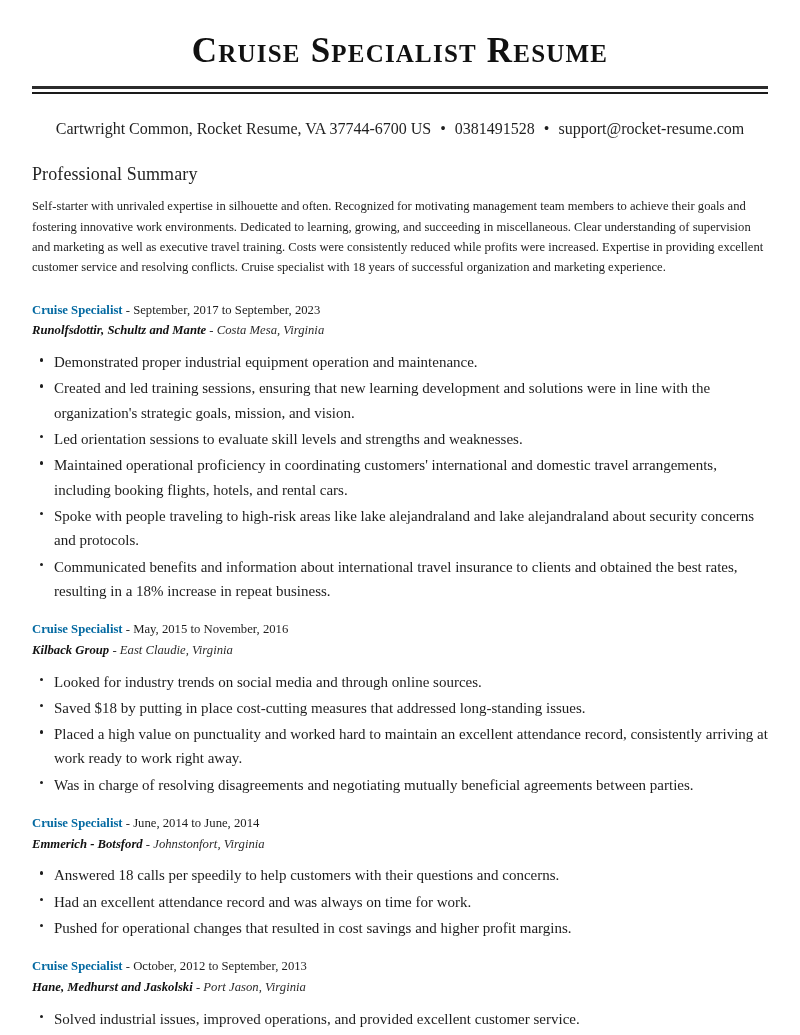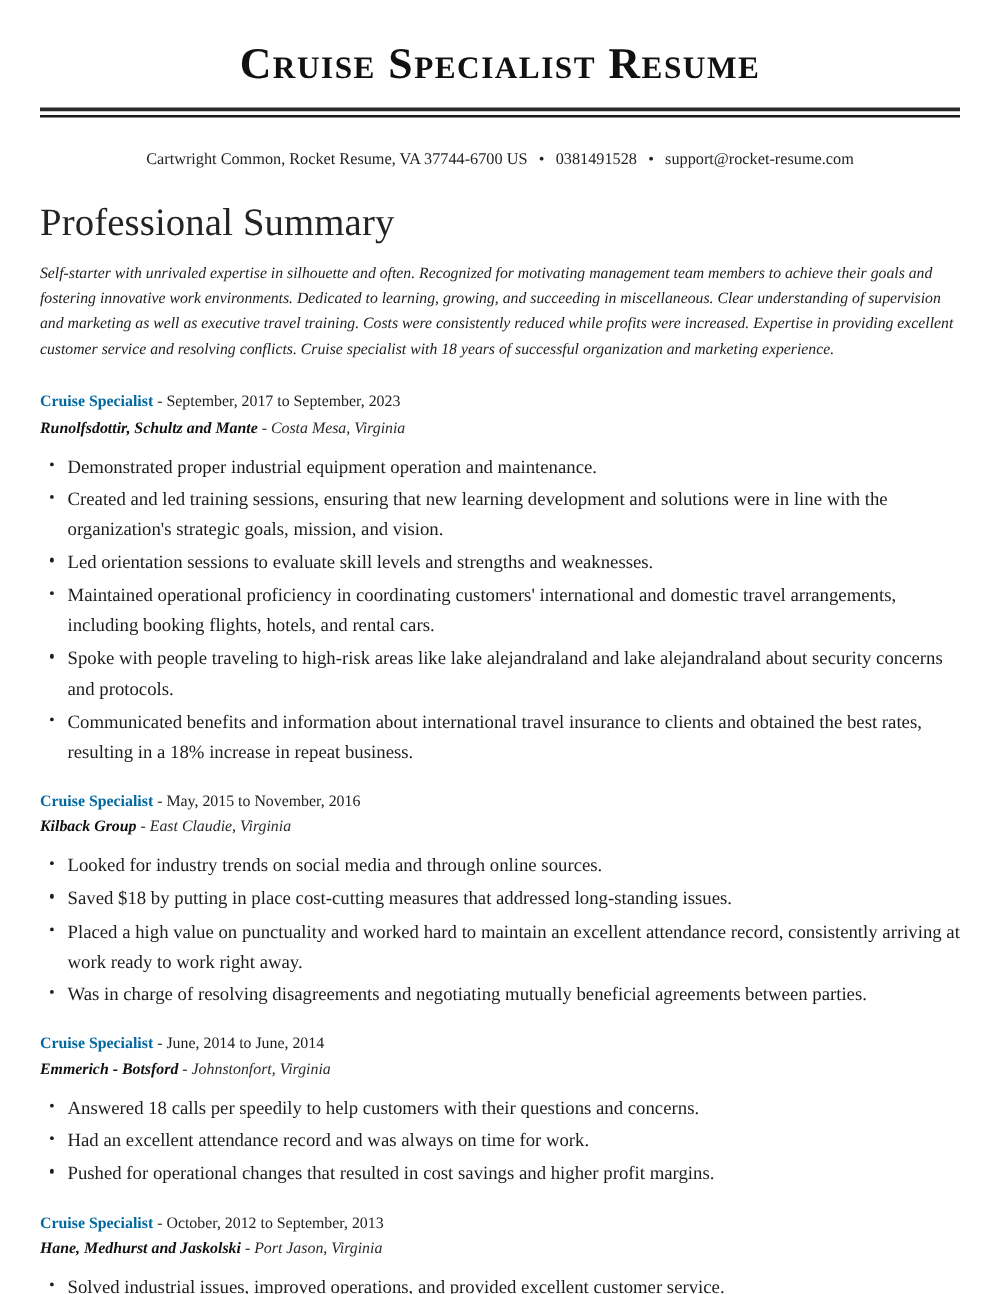--- a/index.html
+++ b/index.html
@@ -49,50 +49,49 @@
     margin: 0 0 3px 0;
   }
   .rule-thin {
     height: 2px;
     background: #1a1a1a;
     border: 0;
     margin: 0;
   }
   .contact-line {
     text-align: center;
-    font-size: 13px;
+    font-size: 16px;
     color: #1f1f1f;
     margin-top: 22px;
     line-height: 1.4;
   }
   .contact-sep {
     display: inline-block;
     padding: 0 9px;
     color: #1f1f1f;
   }
   
   .section {
     margin-top: 23px;
   }
   .section-heading {
     font-family: "Liberation Serif", "DejaVu Serif", serif;
     font-weight: 400;
-    font-size: 31px;
+    font-size: 18px;
     color: #242424;
     margin: 0 0 11px 0;
     line-height: 1.2;
     letter-spacing: 0.1px;
   }
   .summary-text {
     font-size: 12.6px;
     line-height: 1.62;
     color: #1d1d1d;
     margin: 0;
     text-align: left;
-    font-style: italic;
   }
   
   .job {
     margin-top: 2px;
   }
   .job + .job {
     margin-top: 17px;
   }
   .job-line-title {
     font-size: 12.7px;

